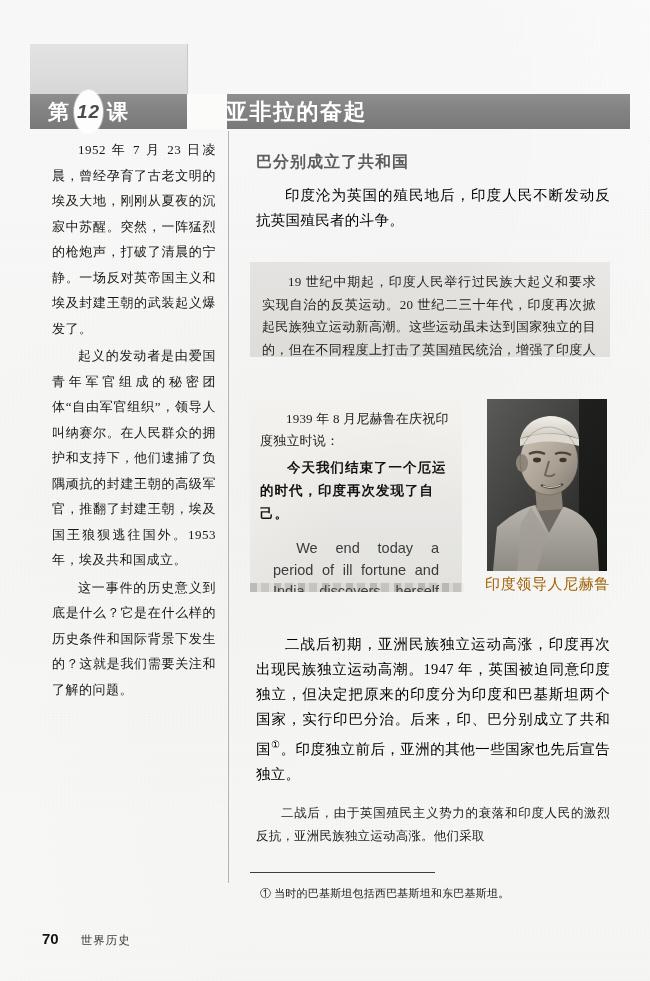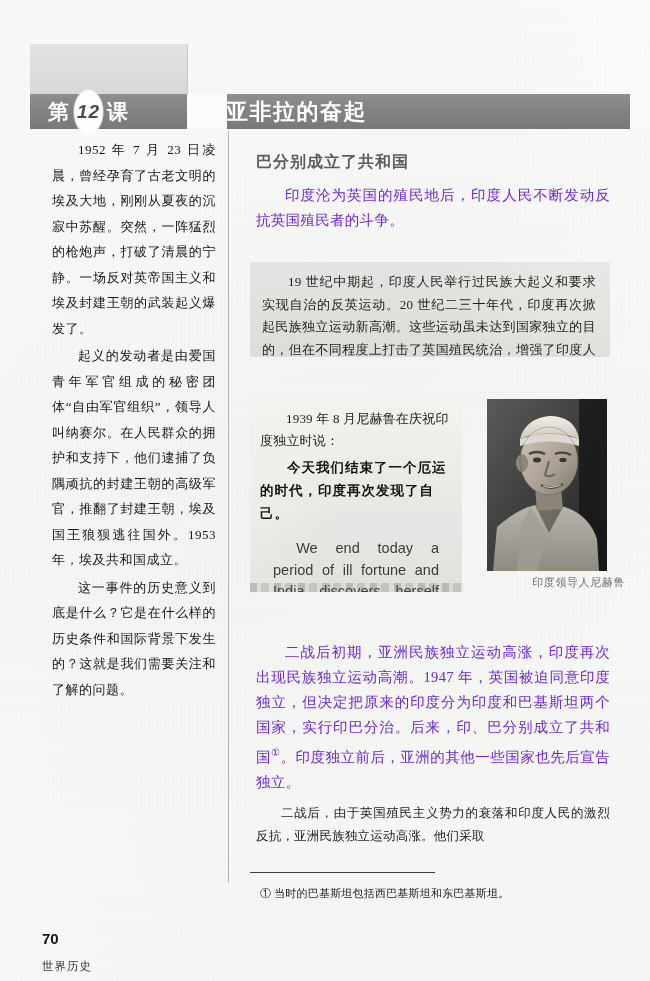--- a/index.html
+++ b/index.html
@@ -147,27 +147,27 @@
     width: 354px;
   }
   .section-head {
     font-size: 16px;
     color: #5d5d5d;
     letter-spacing: 1px;
     margin: 0 0 10px 0;
     font-family: "Liberation Sans", sans-serif;
   }
   .body-p {
-    margin: 8px 0 10px 0;
+    margin: 0 0 10px 0;
     text-indent: 2em;
     font-size: 14.5px;
     line-height: 25px;
     text-align: justify;
     letter-spacing: .3px;
-    color: #6d28d9;
+    color: #000000;
   }
   .body-p sup {
     font-size: 10px;
     vertical-align: super;
   }
 
   
   .gray-box {
     position: absolute;
     left: 250px;
@@ -258,24 +258,24 @@
     height: 172px;
     background: #2b2b2b;
     overflow: hidden;
   }
   .photo svg { display: block; }
   .photo-caption {
     position: absolute;
     left: 470px;
     top: 575px;
     width: 155px;
-    text-align: right;
-    font-size: 11px;
+    text-align: center;
+    font-size: 15px;
     letter-spacing: .6px;
-    color: #737373;
+    color: #a16207;
     font-family: "Liberation Serif", "DejaVu Serif", serif;
   }
 
   
   .lower-body {
     position: absolute;
     left: 256px;
     top: 632px;
     width: 354px;
   }
@@ -315,22 +315,21 @@
     color: #24201b;
   }
 
   
   .folio {
     position: absolute;
     left: 42px;
     top: 930px;
     display: flex;
     align-items: baseline;
-    gap: 12px;
-    flex-direction: column;
+    gap: 22px;
   }
   .folio-num {
     font-size: 15px;
     font-weight: bold;
     color: #141414;
     font-family: "Liberation Sans", sans-serif;
   }
   .folio-text {
     font-size: 11.5px;
     letter-spacing: 1px;

